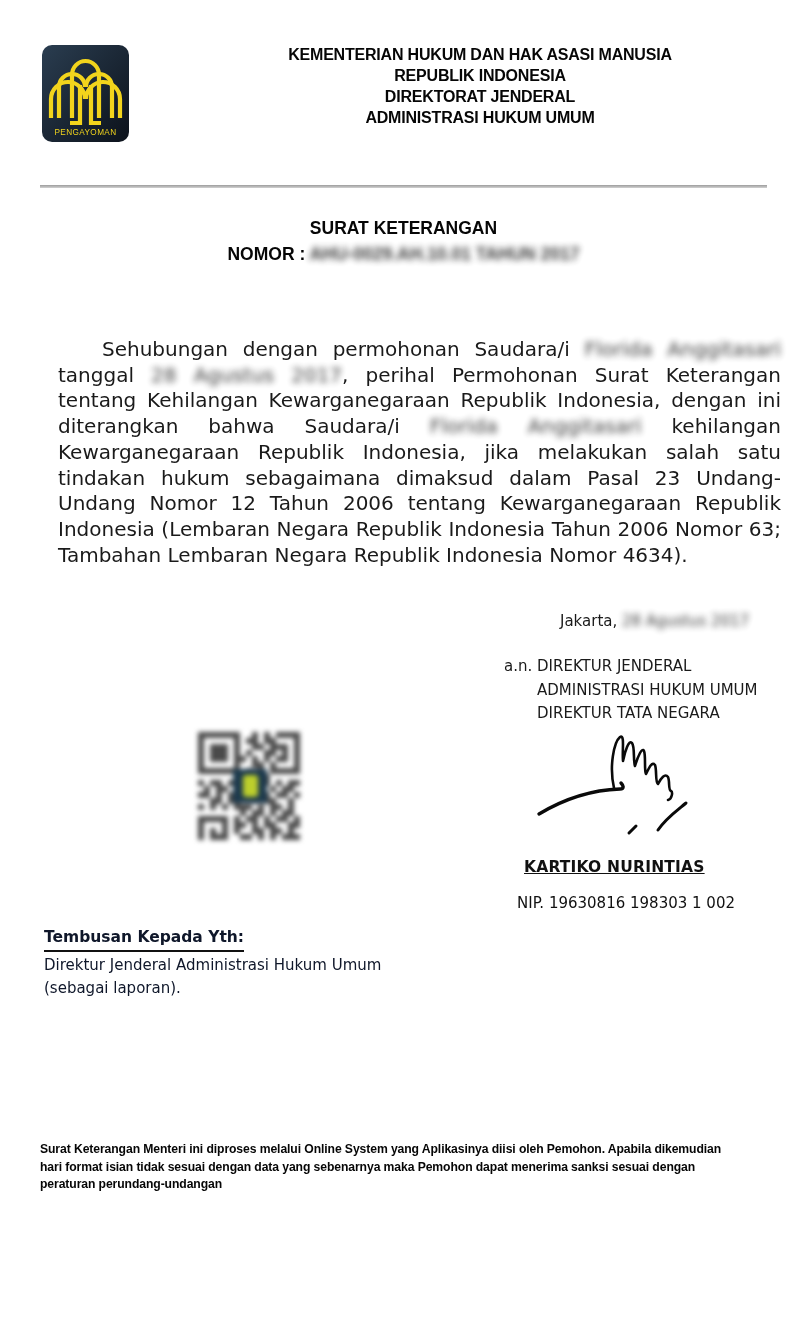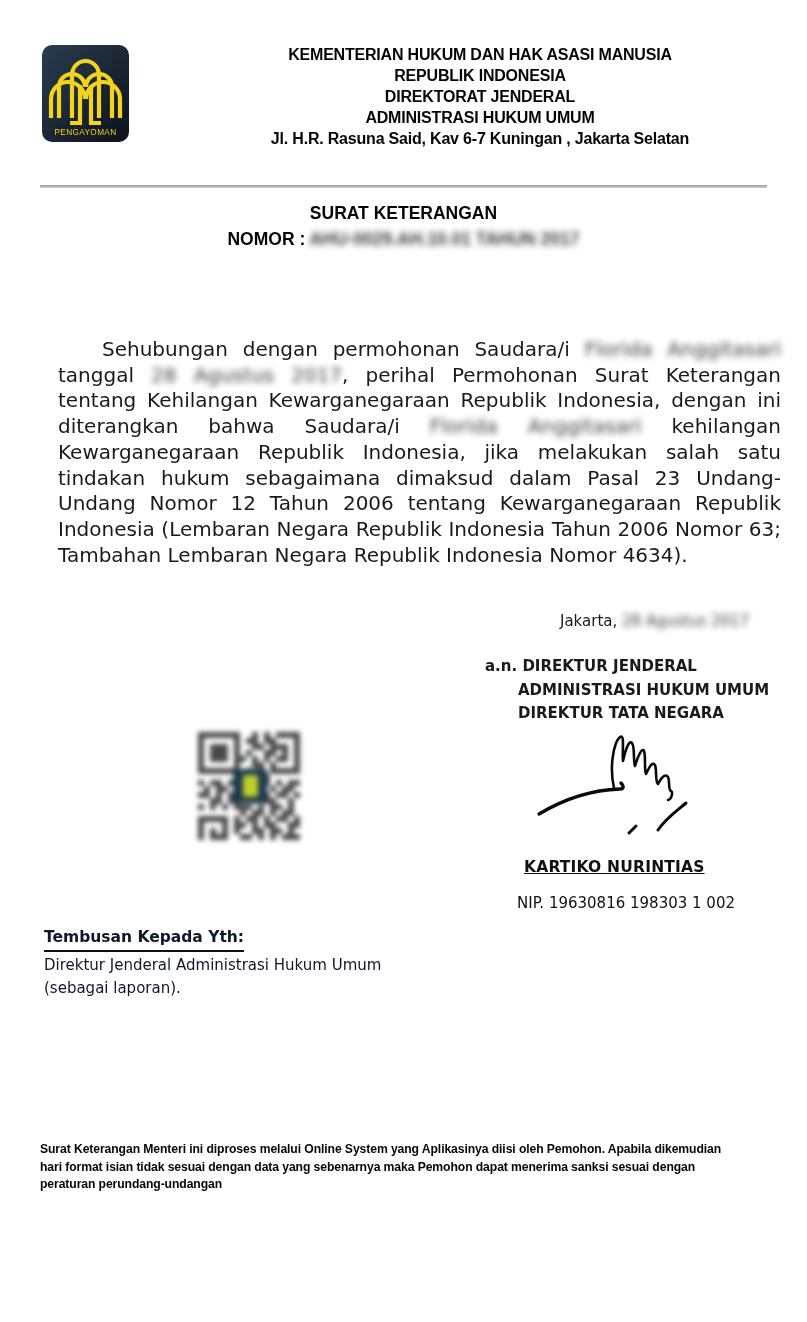--- a/index.html
+++ b/index.html
@@ -16,39 +16,39 @@
     left:190px; top:44px; width:580px; text-align:center;
     font-weight:bold; font-size:16px; line-height:21px; color:#060606;
     letter-spacing:-0.2px;
   }
   .rule {
     left:40px; top:185px; width:727px; height:3px;
     background:linear-gradient(#9c9c9c,#d2d2d2);
   }
 
   
-  .title-block { left:0; top:200px; width:807px; text-align:center;
+  .title-block { left:0; top:215px; width:807px; text-align:center;
     font-weight:bold; font-size:17.5px; line-height:26px; color:#060606; }
 
   
   .blurred { filter:blur(3px); opacity:.88; color:#222; }
 
   
   .body-par {
     left:58px; top:337px; width:723px;
     font-family:"DejaVu Sans", sans-serif;
     font-size:20px; line-height:25.7px; text-align:justify;
     text-indent:44px; color:#1a1a1a;
   }
 
   
   .jakarta-line { left:518px; top:612px; font-family:"DejaVu Sans",sans-serif;
     font-size:15px; color:#1a1a1a;margin-left:42px; }
-  .an-block { left:485px; top:655px; font-family:"DejaVu Sans",sans-serif;
-    font-size:15px; line-height:23.5px; color:#1a1a1a;font-weight:bold; }
+  .an-block { left:504px; top:655px; font-family:"DejaVu Sans",sans-serif;
+    font-size:15px; line-height:23.5px; color:#1a1a1a; }
   .an-block .indent { padding-left:33px; }
 
   .signature-svg { left:532px; top:726px; }
 
   .signer-block { left:517px; top:858px; font-family:"DejaVu Sans",sans-serif; color:#111; }
   .signer-name { font-weight:bold; font-size:15.5px; padding-left:7px; letter-spacing:0.2px;text-decoration:underline; }
   .signer-nip { font-size:15px; margin-top:18px; }
 
   
   .qr-wrap { left:198px; top:732px; width:104px; height:110px; filter:blur(2.6px); }
@@ -97,21 +97,20 @@
       </g>
       <text x="43.5" y="90" text-anchor="middle" font-size="8.2" letter-spacing="0.4" fill="#f2d41c" font-family="Liberation Sans, sans-serif">PENGAYOMAN</text>
     </svg>
   </div>
 
   <div class="abs header-text">
     <div>KEMENTERIAN HUKUM DAN HAK ASASI MANUSIA</div>
     <div>REPUBLIK INDONESIA</div>
     <div>DIREKTORAT JENDERAL</div>
     <div>ADMINISTRASI HUKUM UMUM</div>
-    <div>Jl. H.R. Rasuna Said, Kav 6-7 Kuningan , Jakarta Selatan</div>
   </div>
 
   <div class="abs rule"></div>
 
   <div class="abs title-block">
     <div>SURAT KETERANGAN</div>
     <div>
       <span>NOMOR :</span>
       <span class="blurred">AHU-0029.AH.10.01 TAHUN 2017</span>
     </div>

